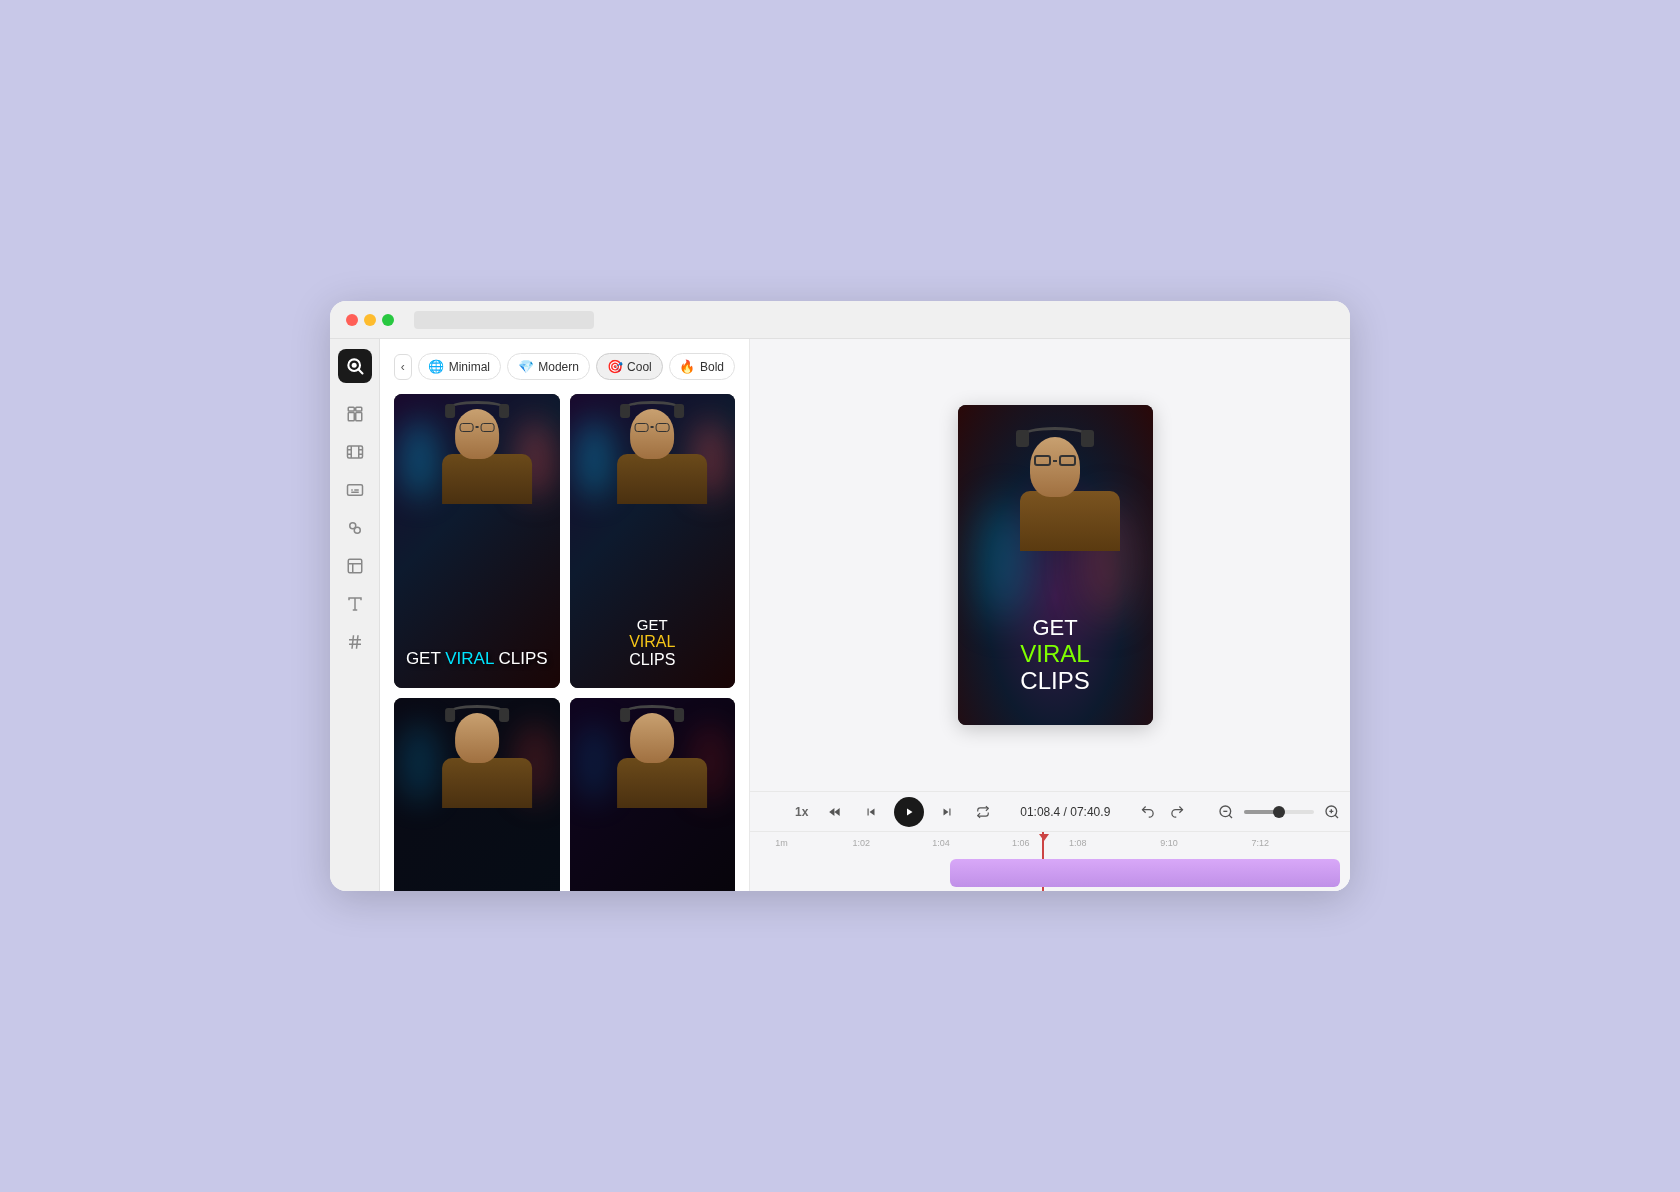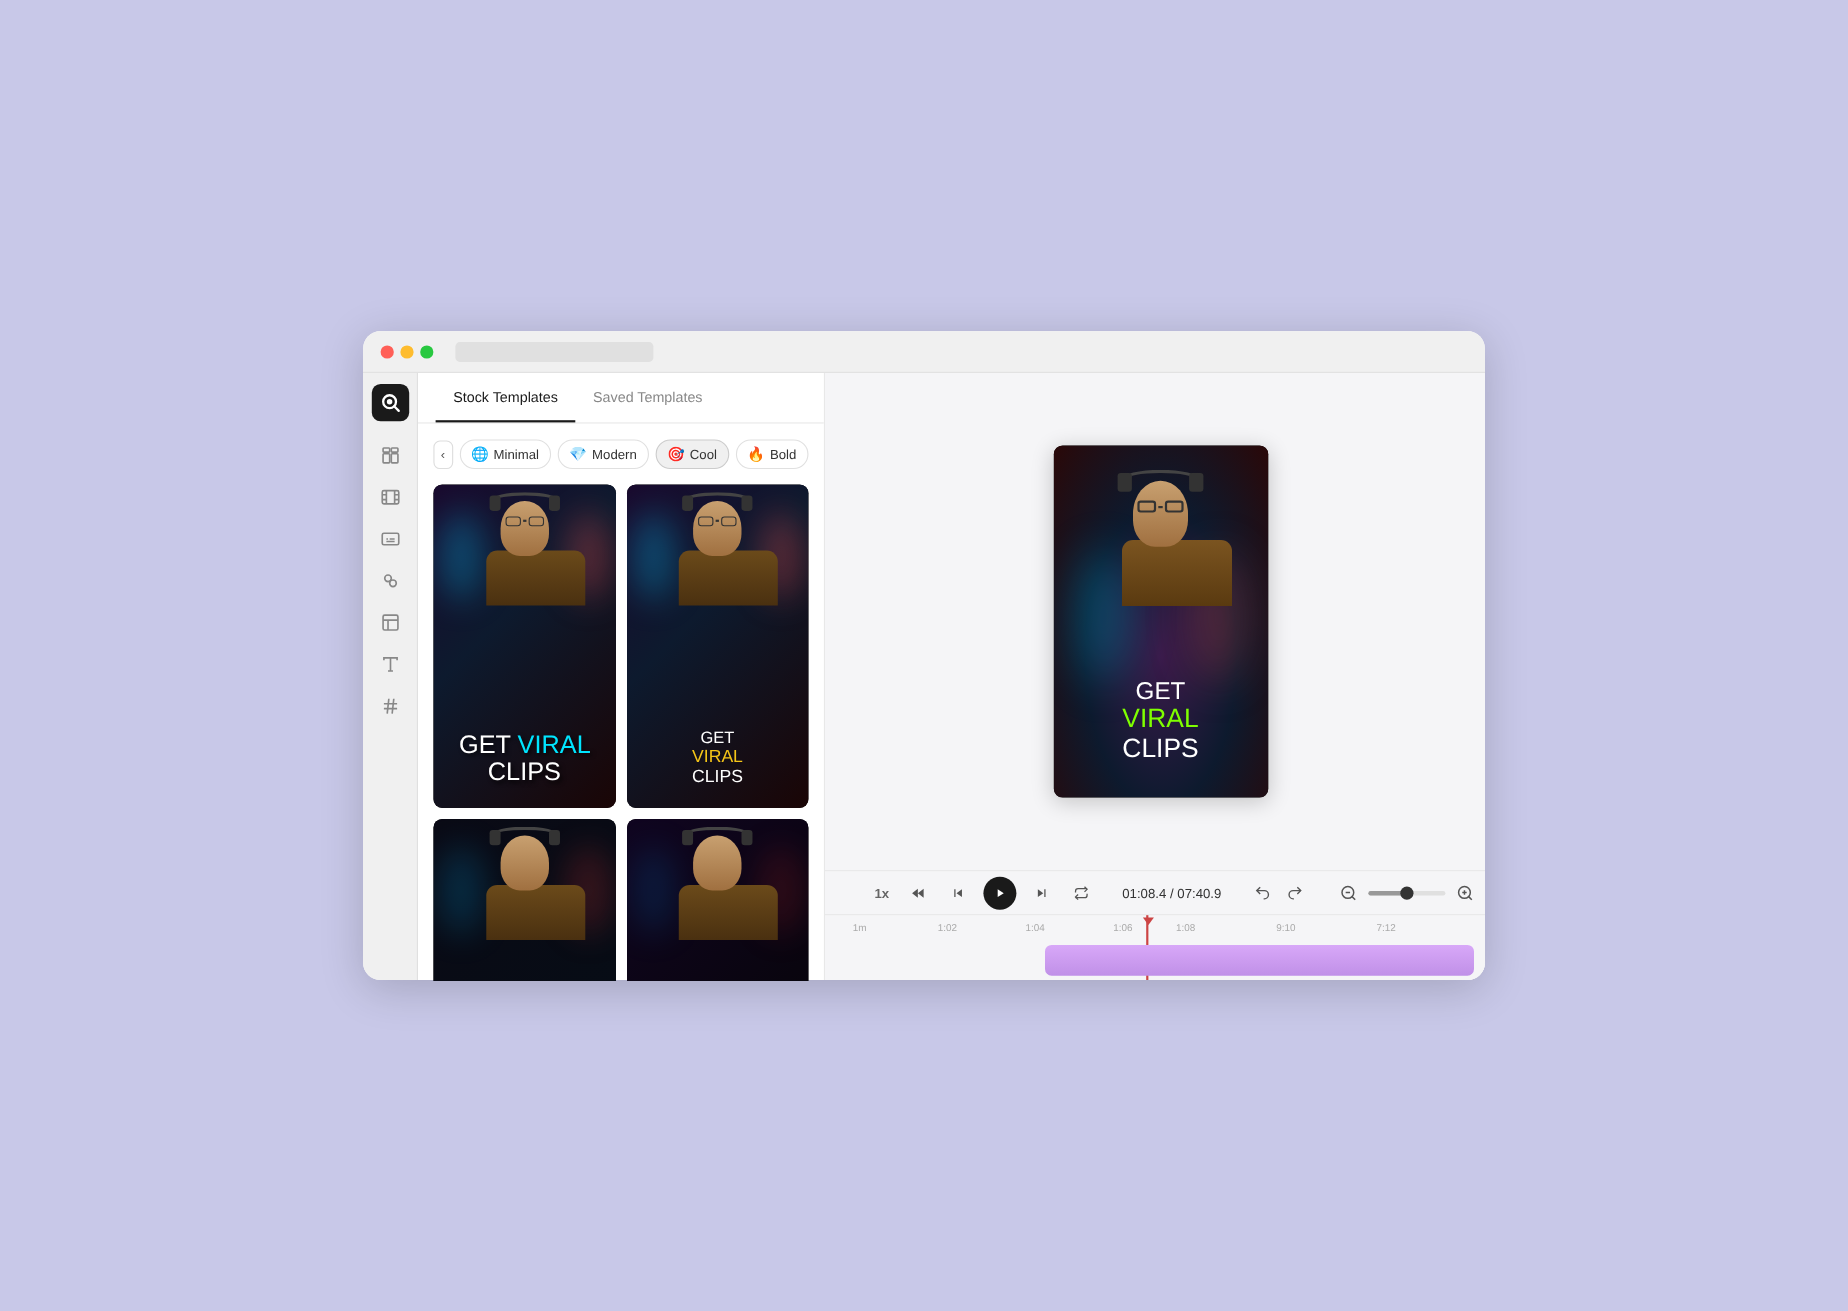--- a/index.html
+++ b/index.html
@@ -531,24 +531,20 @@
         <svg viewBox="0 0 24 24" fill="none" stroke="currentColor" stroke-width="2">
           <line x1="4" y1="9" x2="20" y2="9"></line>
           <line x1="4" y1="15" x2="20" y2="15"></line>
           <line x1="10" y1="3" x2="8" y2="21"></line>
           <line x1="16" y1="3" x2="14" y2="21"></line>
         </svg>
       </div>
     </div>
 
     <div class="panel">
-      <div class="panel-tabs">
-        <div class="panel-tab active">Stock Templates</div>
-        <div class="panel-tab">Saved Templates</div>
-      </div>
 
       <div class="panel-content">
 
         <div class="filter-row">
           <div class="filter-back-btn">‹</div>
           <div class="filter-chip">
             <span class="chip-icon">🌐</span>
             <span>Minimal</span>
           </div>
           <div class="filter-chip">
@@ -583,21 +579,21 @@
                     <div style="position:absolute;top:14px;left:50%;transform:translateX(-50%);display:flex;align-items:center;gap:2px;">
                       <div style="width:14px;height:9px;border:1.5px solid #333;border-radius:3px;"></div>
                       <div style="width:3px;height:1.5px;background:#333;"></div>
                       <div style="width:14px;height:9px;border:1.5px solid #333;border-radius:3px;"></div>
                     </div>
                   </div>
                   <div class="face-shoulder"></div>
                 </div>
               </div>
               <div class="template-text-overlay template-text-1">
-                <span style="font-family:Impact,Arial Black,sans-serif;font-size:23px;color:#fff;text-shadow:2px 2px 4px rgba(0,0,0,0.8);">
+                <span style="font-family:Impact,Arial Black,sans-serif;font-size:17px;color:#fff;text-shadow:2px 2px 4px rgba(0,0,0,0.8);">
                   GET <span style="color:#00e5ff;">VIRAL</span> CLIPS
                 </span>
               </div>
             </div>
           </div>
 
           <div class="template-card">
             <div class="template-card-inner">
               <div class="template-person-bg"></div>
               <div class="face-container" style="top:5%;height:65%">

